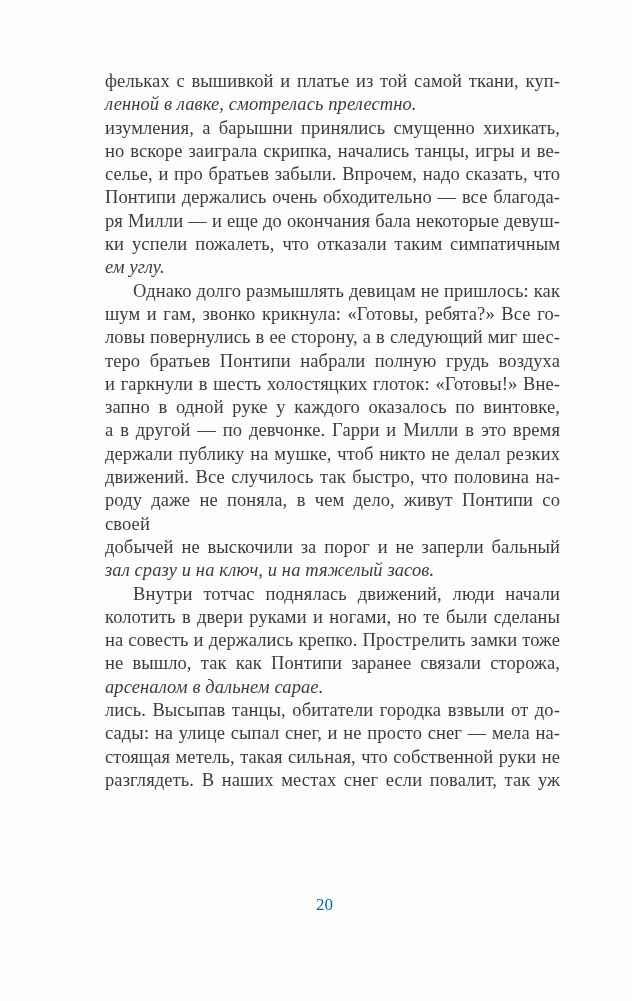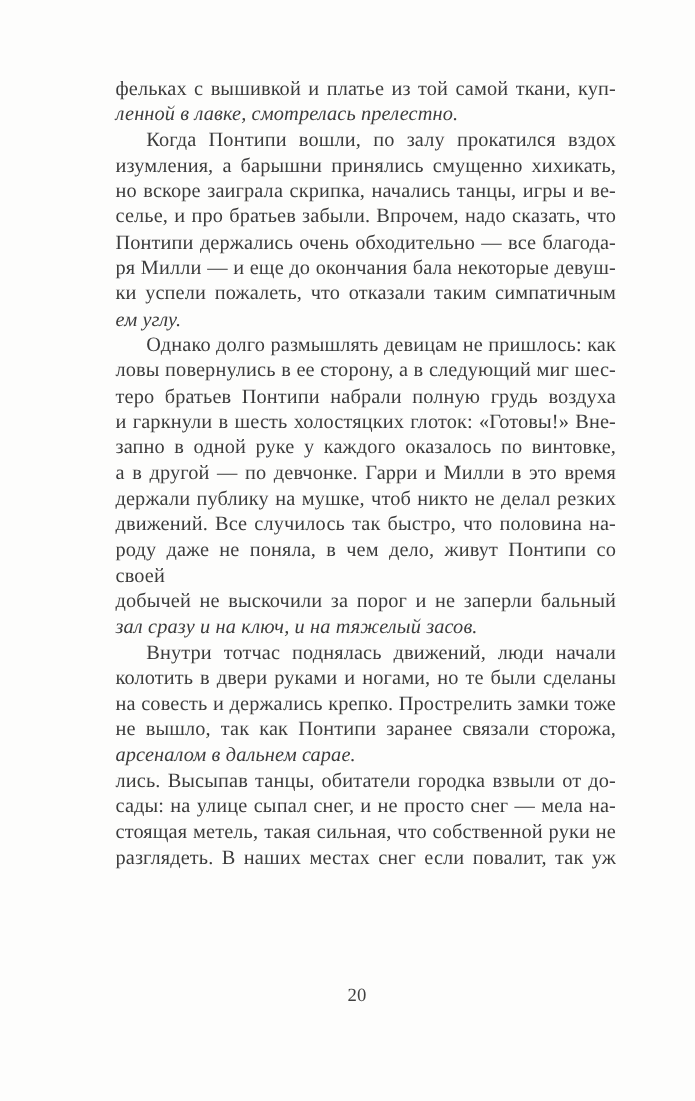--- a/index.html
+++ b/index.html
@@ -39,39 +39,39 @@
     text-indent: 28px;
   }
   .page-number {
     position: absolute;
     left: 97px;
     top: 894px;
     width: 455px;
     text-align: center;
     font-size: 17px;
     line-height: 22px;
-    color: #404040;
+    color: #0369a1;
   }
 </style>
 </head>
 <body>
 
 <div class="page">
   <div class="text-block" id="text-block">
       <div class="line">фельках с вышивкой и платье из той самой ткани, куп-</div>
       <div class="line para-end">ленной в лавке, смотрелась прелестно.</div>
-      <div class="line indent">Когда Понтипи вошли, по залу прокатился вздох</div>
       <div class="line">изумления, а барышни принялись смущенно хихикать,</div>
       <div class="line">но вскоре заиграла скрипка, начались танцы, игры и ве-</div>
       <div class="line">селье, и про братьев забыли. Впрочем, надо сказать, что</div>
       <div class="line">Понтипи держались очень обходительно — все благода-</div>
       <div class="line">ря Милли — и еще до окончания бала некоторые девуш-</div>
       <div class="line">ки успели пожалеть, что отказали таким симпатичным</div>
       <div class="line para-end">ем углу.</div>
       <div class="line indent">Однако долго размышлять девицам не пришлось: как</div>
+      <div class="line">шум и гам, звонко крикнула: «Готовы, ребята?» Все го-</div>
       <div class="line">ловы повернулись в ее сторону, а в следующий миг шес-</div>
       <div class="line">теро братьев Понтипи набрали полную грудь воздуха</div>
       <div class="line">и гаркнули в шесть холостяцких глоток: «Готовы!» Вне-</div>
       <div class="line">запно в одной руке у каждого оказалось по винтовке,</div>
       <div class="line">а в другой — по девчонке. Гарри и Милли в это время</div>
       <div class="line">держали публику на мушке, чтоб никто не делал резких</div>
       <div class="line">движений. Все случилось так быстро, что половина на-</div>
       <div class="line">роду даже не поняла, в чем дело, живут Понтипи со своей</div>
       <div class="line">добычей не выскочили за порог и не заперли бальный</div>
       <div class="line para-end">зал сразу и на ключ, и на тяжелый засов.</div>

